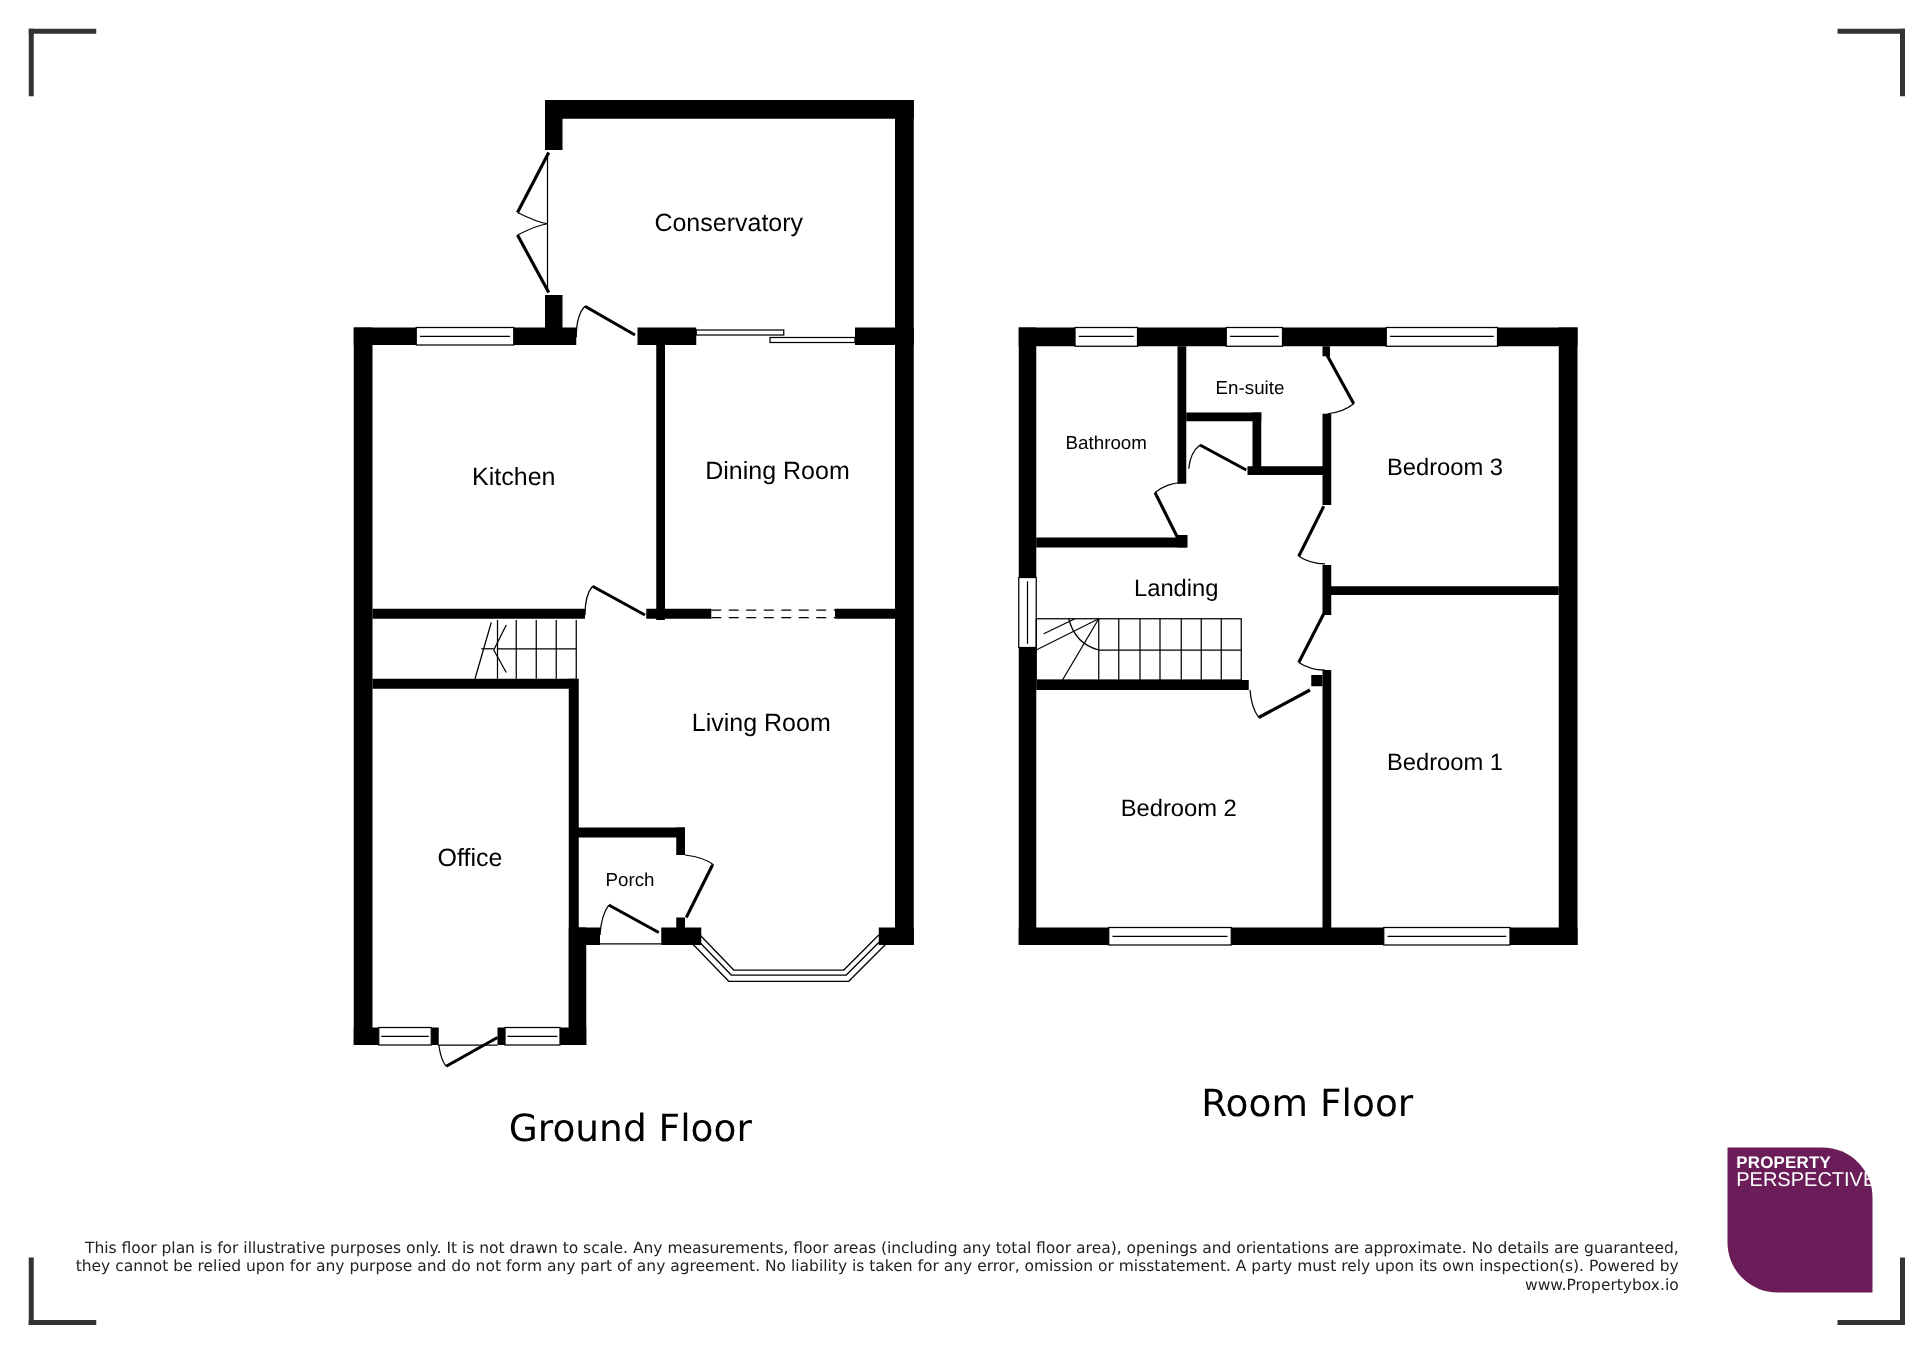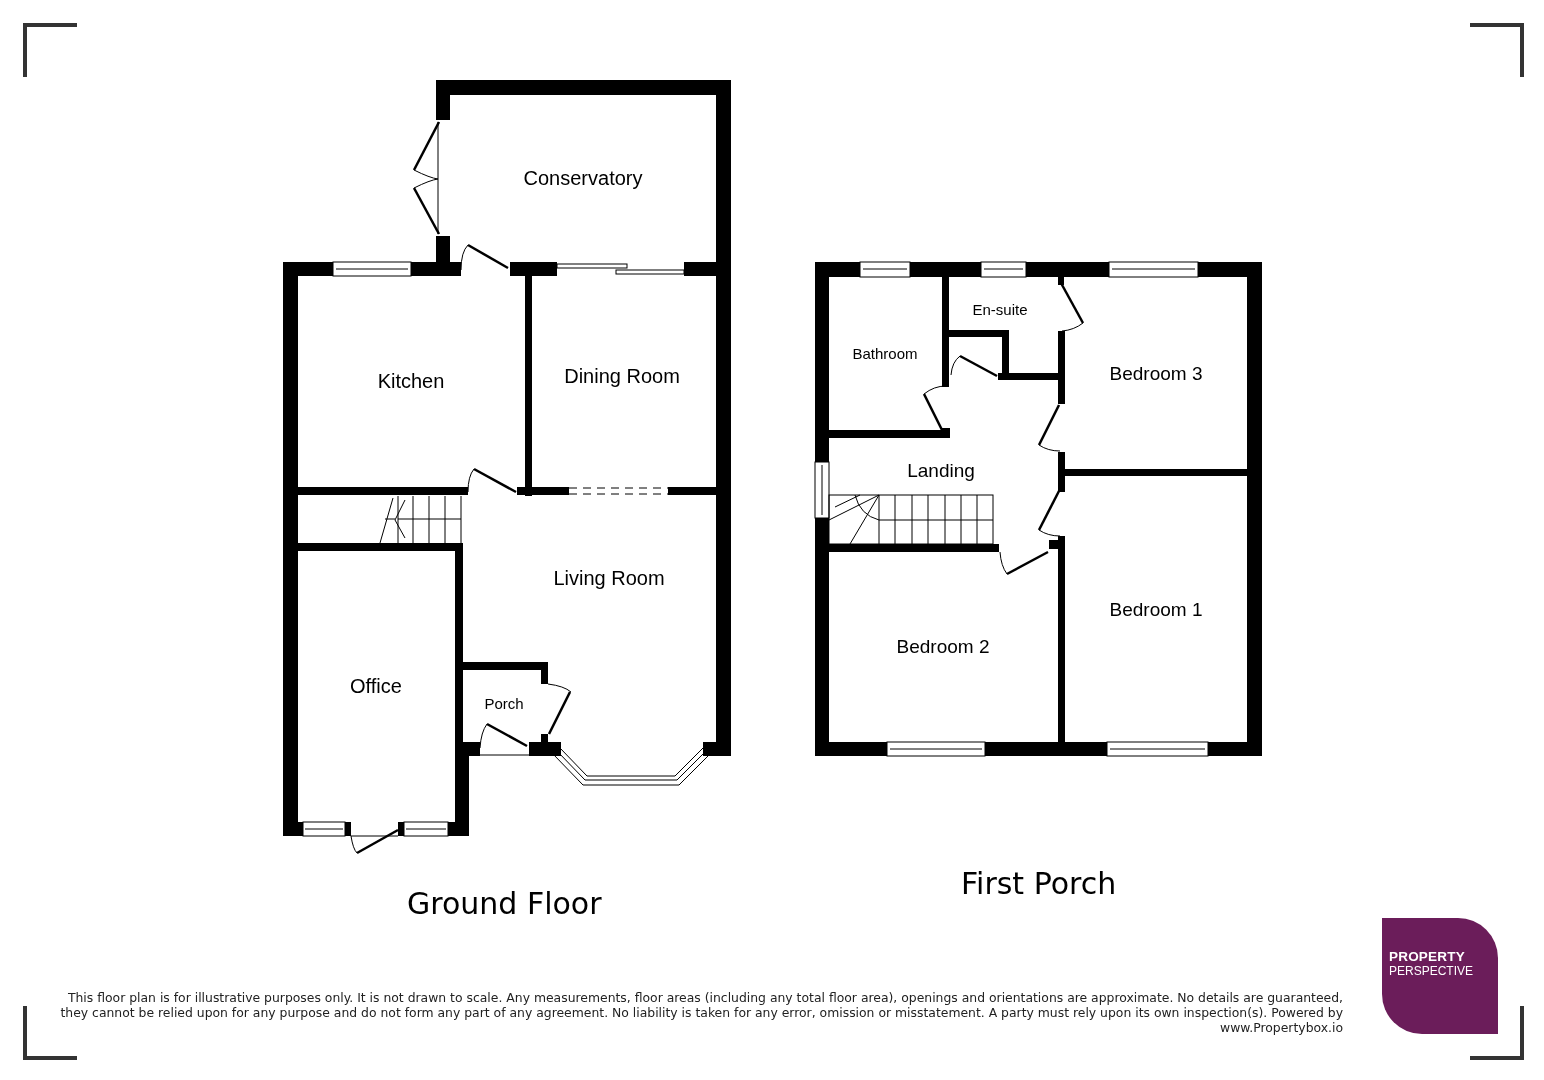--- a/index.html
+++ b/index.html
@@ -6,23 +6,23 @@
   body { width:1544px; height:1080px; position:relative; overflow:hidden; font-family:"Liberation Sans", sans-serif; }
   .corner { position:absolute; border-color:#333333; border-style:solid; border-width:0; width:50px; height:50px; }
   .c-tl { left:23px; top:23px; border-left-width:4px; border-top-width:4px; }
   .c-tr { left:1470px; top:23px; border-right-width:4px; border-top-width:4px; }
   .c-bl { left:23px; top:1006px; border-left-width:4px; border-bottom-width:4px; }
   .c-br { left:1470px; top:1006px; border-right-width:4px; border-bottom-width:4px; }
   svg.plan { position:absolute; left:0; top:0; }
   .room-label { font-family:"Liberation Sans", sans-serif; fill:#000; }
   .floor-title { position:absolute; top:866px; font-family:"DejaVu Sans", sans-serif; font-size:30px; color:#000; }
   .disclaimer { position:absolute; left:53px; top:990px; width:1290px; font-family:"DejaVu Sans", sans-serif; font-size:12.4px; line-height:15px; color:#222;text-align:right; }
-  .logo { position:absolute; left:1382px; top:918px; width:116px; height:116px; background:#6b1d5a; border-radius:0 40px 0 40px; box-sizing:border-box; padding:31px 0 0 7px; color:#fff; }
+  .logo { position:absolute; left:1382px; top:918px; width:116px; height:116px; background:#6b1d5a; border-radius:0 40px 0 40px; box-sizing:border-box; padding:4px 0 0 7px; color:#fff; }
   .logo-line1 { font-size:13.5px; line-height:15px; font-weight:bold; letter-spacing:0.2px; }
-  .logo-line2 { font-size:12px; line-height:15px; }
+  .logo-line2 { font-size:16px; line-height:15px; }
 </style>
 </head>
 <body>
 
 <div class="corner c-tl"></div>
 <div class="corner c-tr"></div>
 <div class="corner c-bl"></div>
 <div class="corner c-br"></div>
 
 <svg class="plan" width="1544" height="1080" viewBox="0 0 1544 1080">
@@ -227,20 +227,20 @@
     <text class="room-label" x="885" y="359" font-size="15" text-anchor="middle">Bathroom</text>
     <text class="room-label" x="1000" y="315" font-size="15" text-anchor="middle">En-suite</text>
     <text class="room-label" x="1156" y="380" font-size="19" text-anchor="middle">Bedroom 3</text>
     <text class="room-label" x="941" y="477" font-size="19" text-anchor="middle">Landing</text>
     <text class="room-label" x="943" y="653" font-size="19" text-anchor="middle">Bedroom 2</text>
     <text class="room-label" x="1156" y="616" font-size="19" text-anchor="middle">Bedroom 1</text>
   </g>
 </svg>
 
 <div class="floor-title" style="left:407px;margin-top:20px;">Ground Floor</div>
-<div class="floor-title" style="left:961px;">First Porch</div>
+<div class="floor-title" style="left:961px;">Room Floor</div>
 
 <div class="disclaimer">This floor plan is for illustrative purposes only. It is not drawn to scale. Any measurements, floor areas (including any total floor area), openings and orientations are approximate. No details are guaranteed, they cannot be relied upon for any purpose and do not form any part of any agreement. No liability is taken for any error, omission or misstatement. A party must rely upon its own inspection(s). Powered by www.Propertybox.io</div>
 
 <div class="logo">
   <div class="logo-line1">PROPERTY</div>
   <div class="logo-line2">PERSPECTIVE</div>
 </div>
 
 </body></html>

